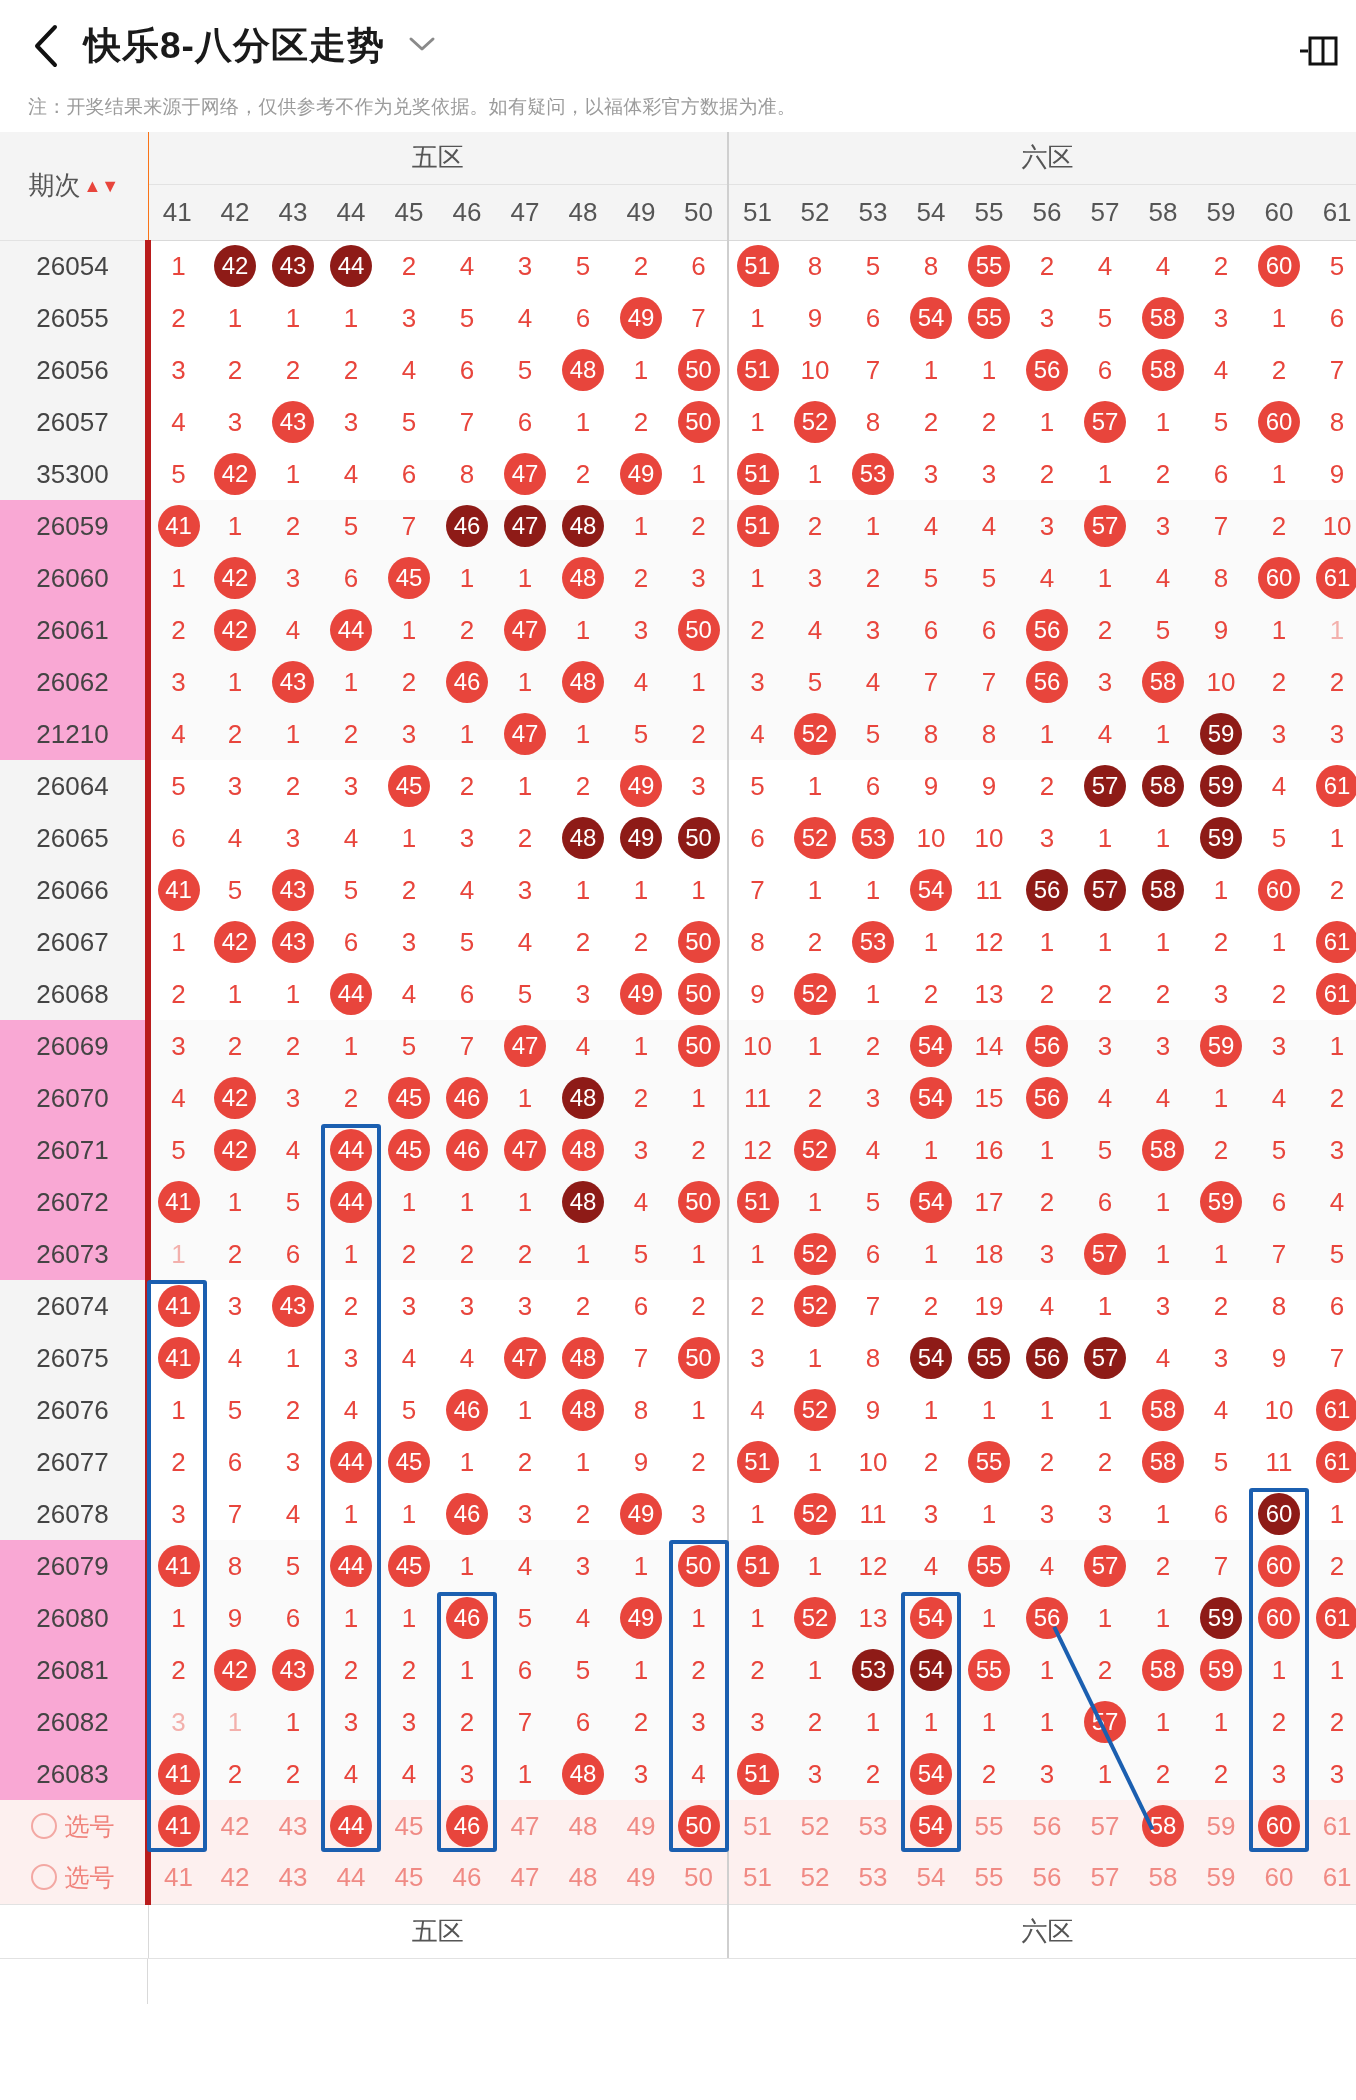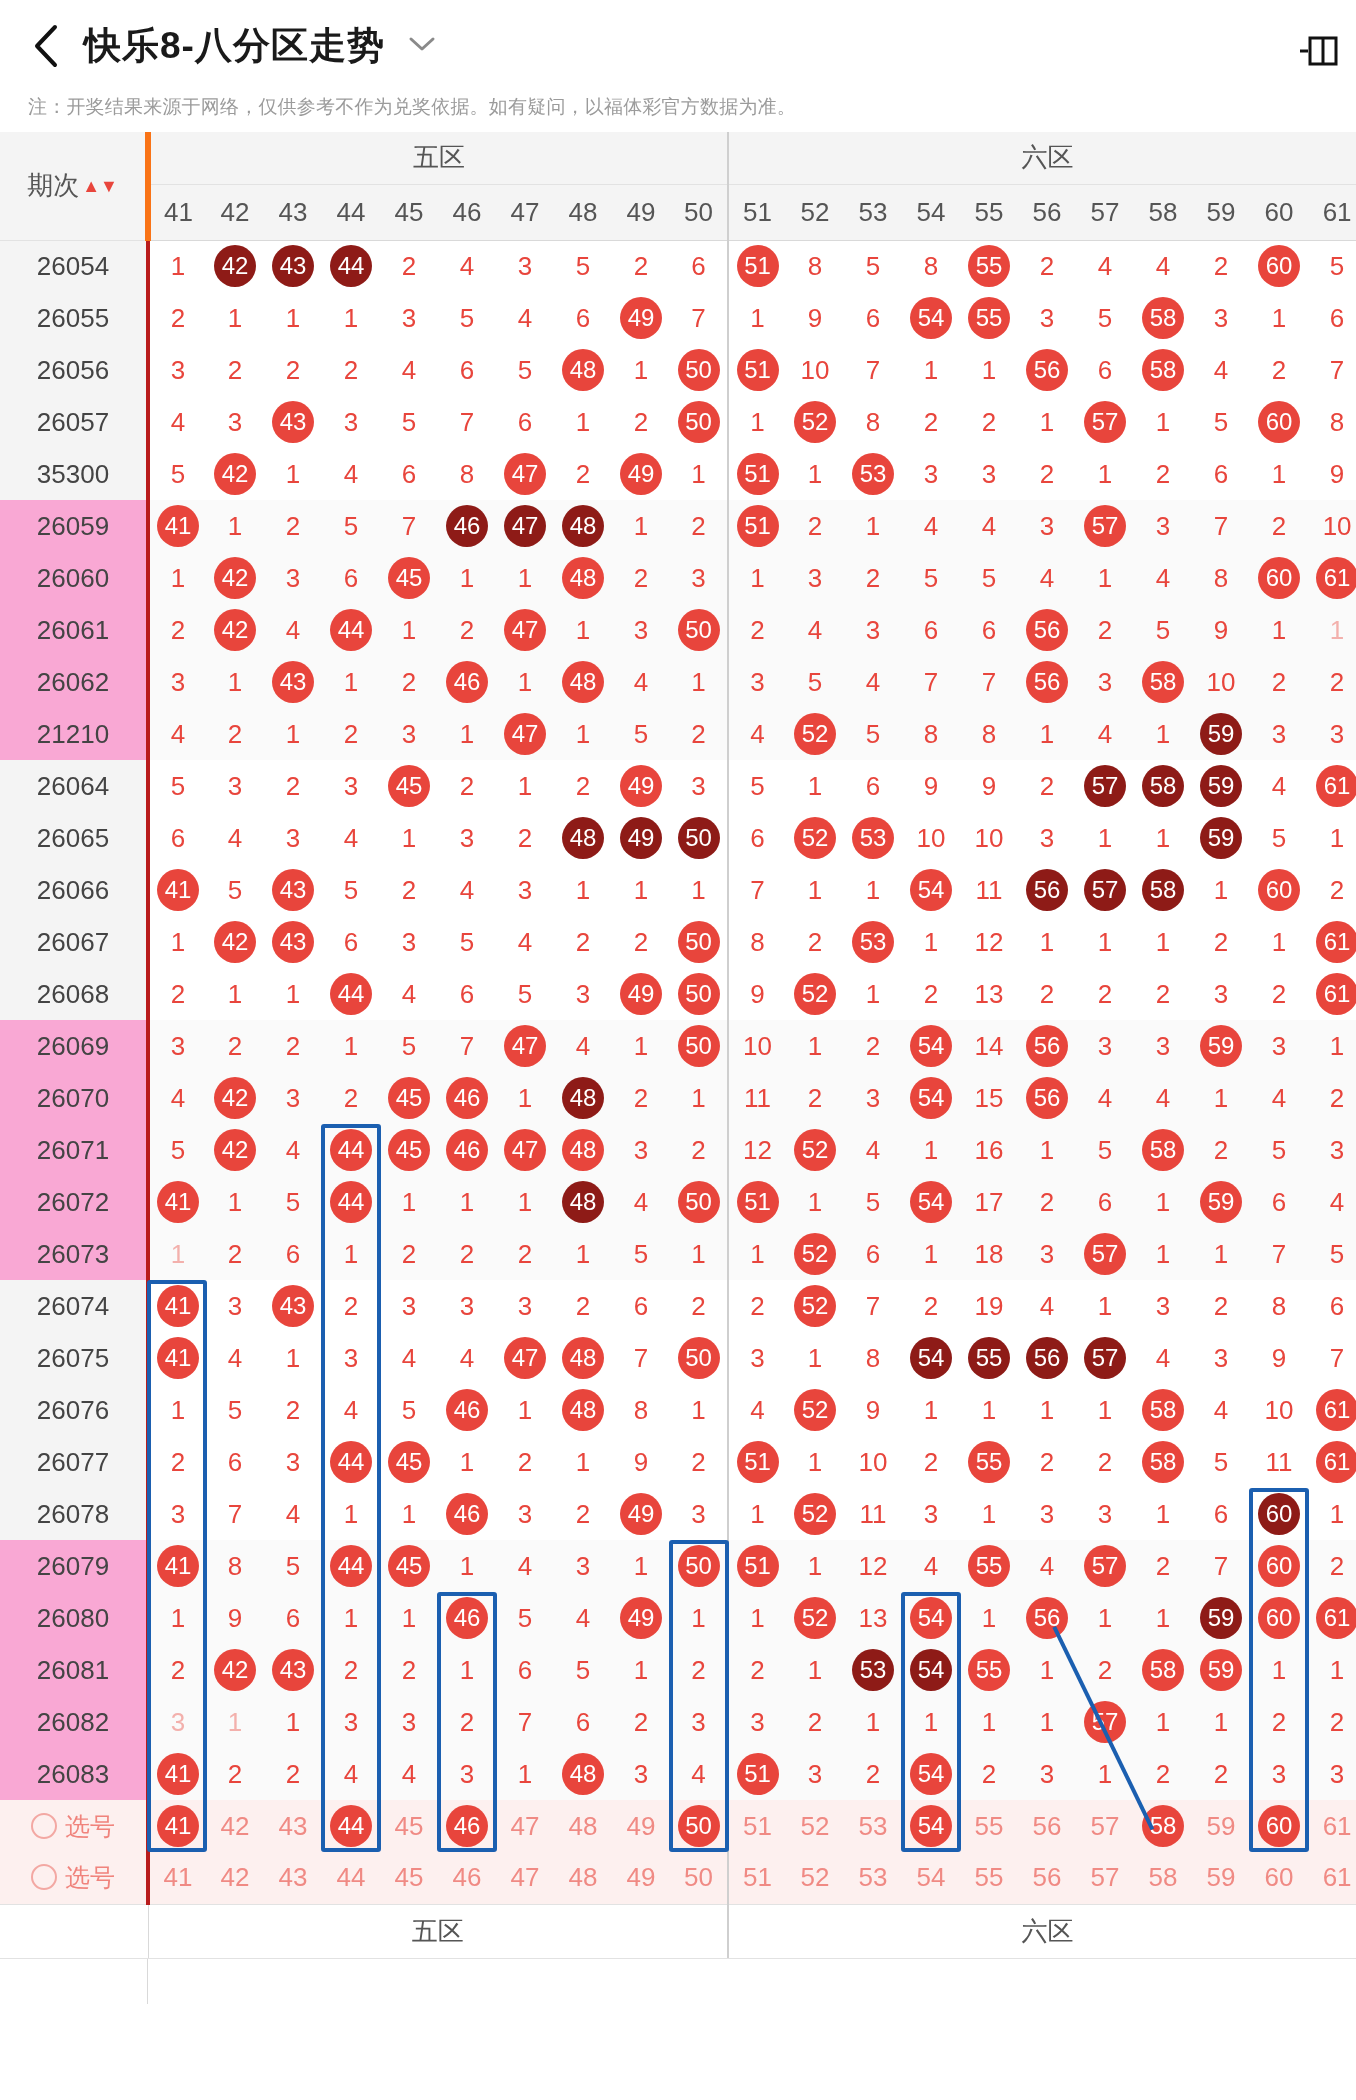--- a/index.html
+++ b/index.html
@@ -67,34 +67,34 @@
   .col-num { width: 58px; }
   .zone-head {
     height: 52px;
     font-size: 26px;
     color: #555;
     background: #f4f4f4;
     border-bottom: 1px solid #e2e2e2;
   }
   .zone-head.issue-head {
     background: #f4f4f4;
-    border-right: 6px solid #f97316;
+    border-right: 1px solid #f97316;
   }
   .numhead {
     height: 56px;
     font-size: 26px;
     color: #555;
     background: #f4f4f4;
     border-bottom: 1px solid #d9d9d9;
   }
   .issue-cell {
     font-size: 26px;
     color: #444;
     background: #f4f4f4;
-    border-right: 4px solid #b91c1c;
+    border-right: 6px solid #b91c1c;
     height: 52px;
   }
   .issue-label {
     font-size: 26px; color: #555;
     display: flex; align-items: center; justify-content: center;
   }
   .sortarrow { margin-left: 3px; color: #e8453c; font-size: 18px; line-height: 1; }
   .dcell {
     height: 52px;
     font-size: 26px;

